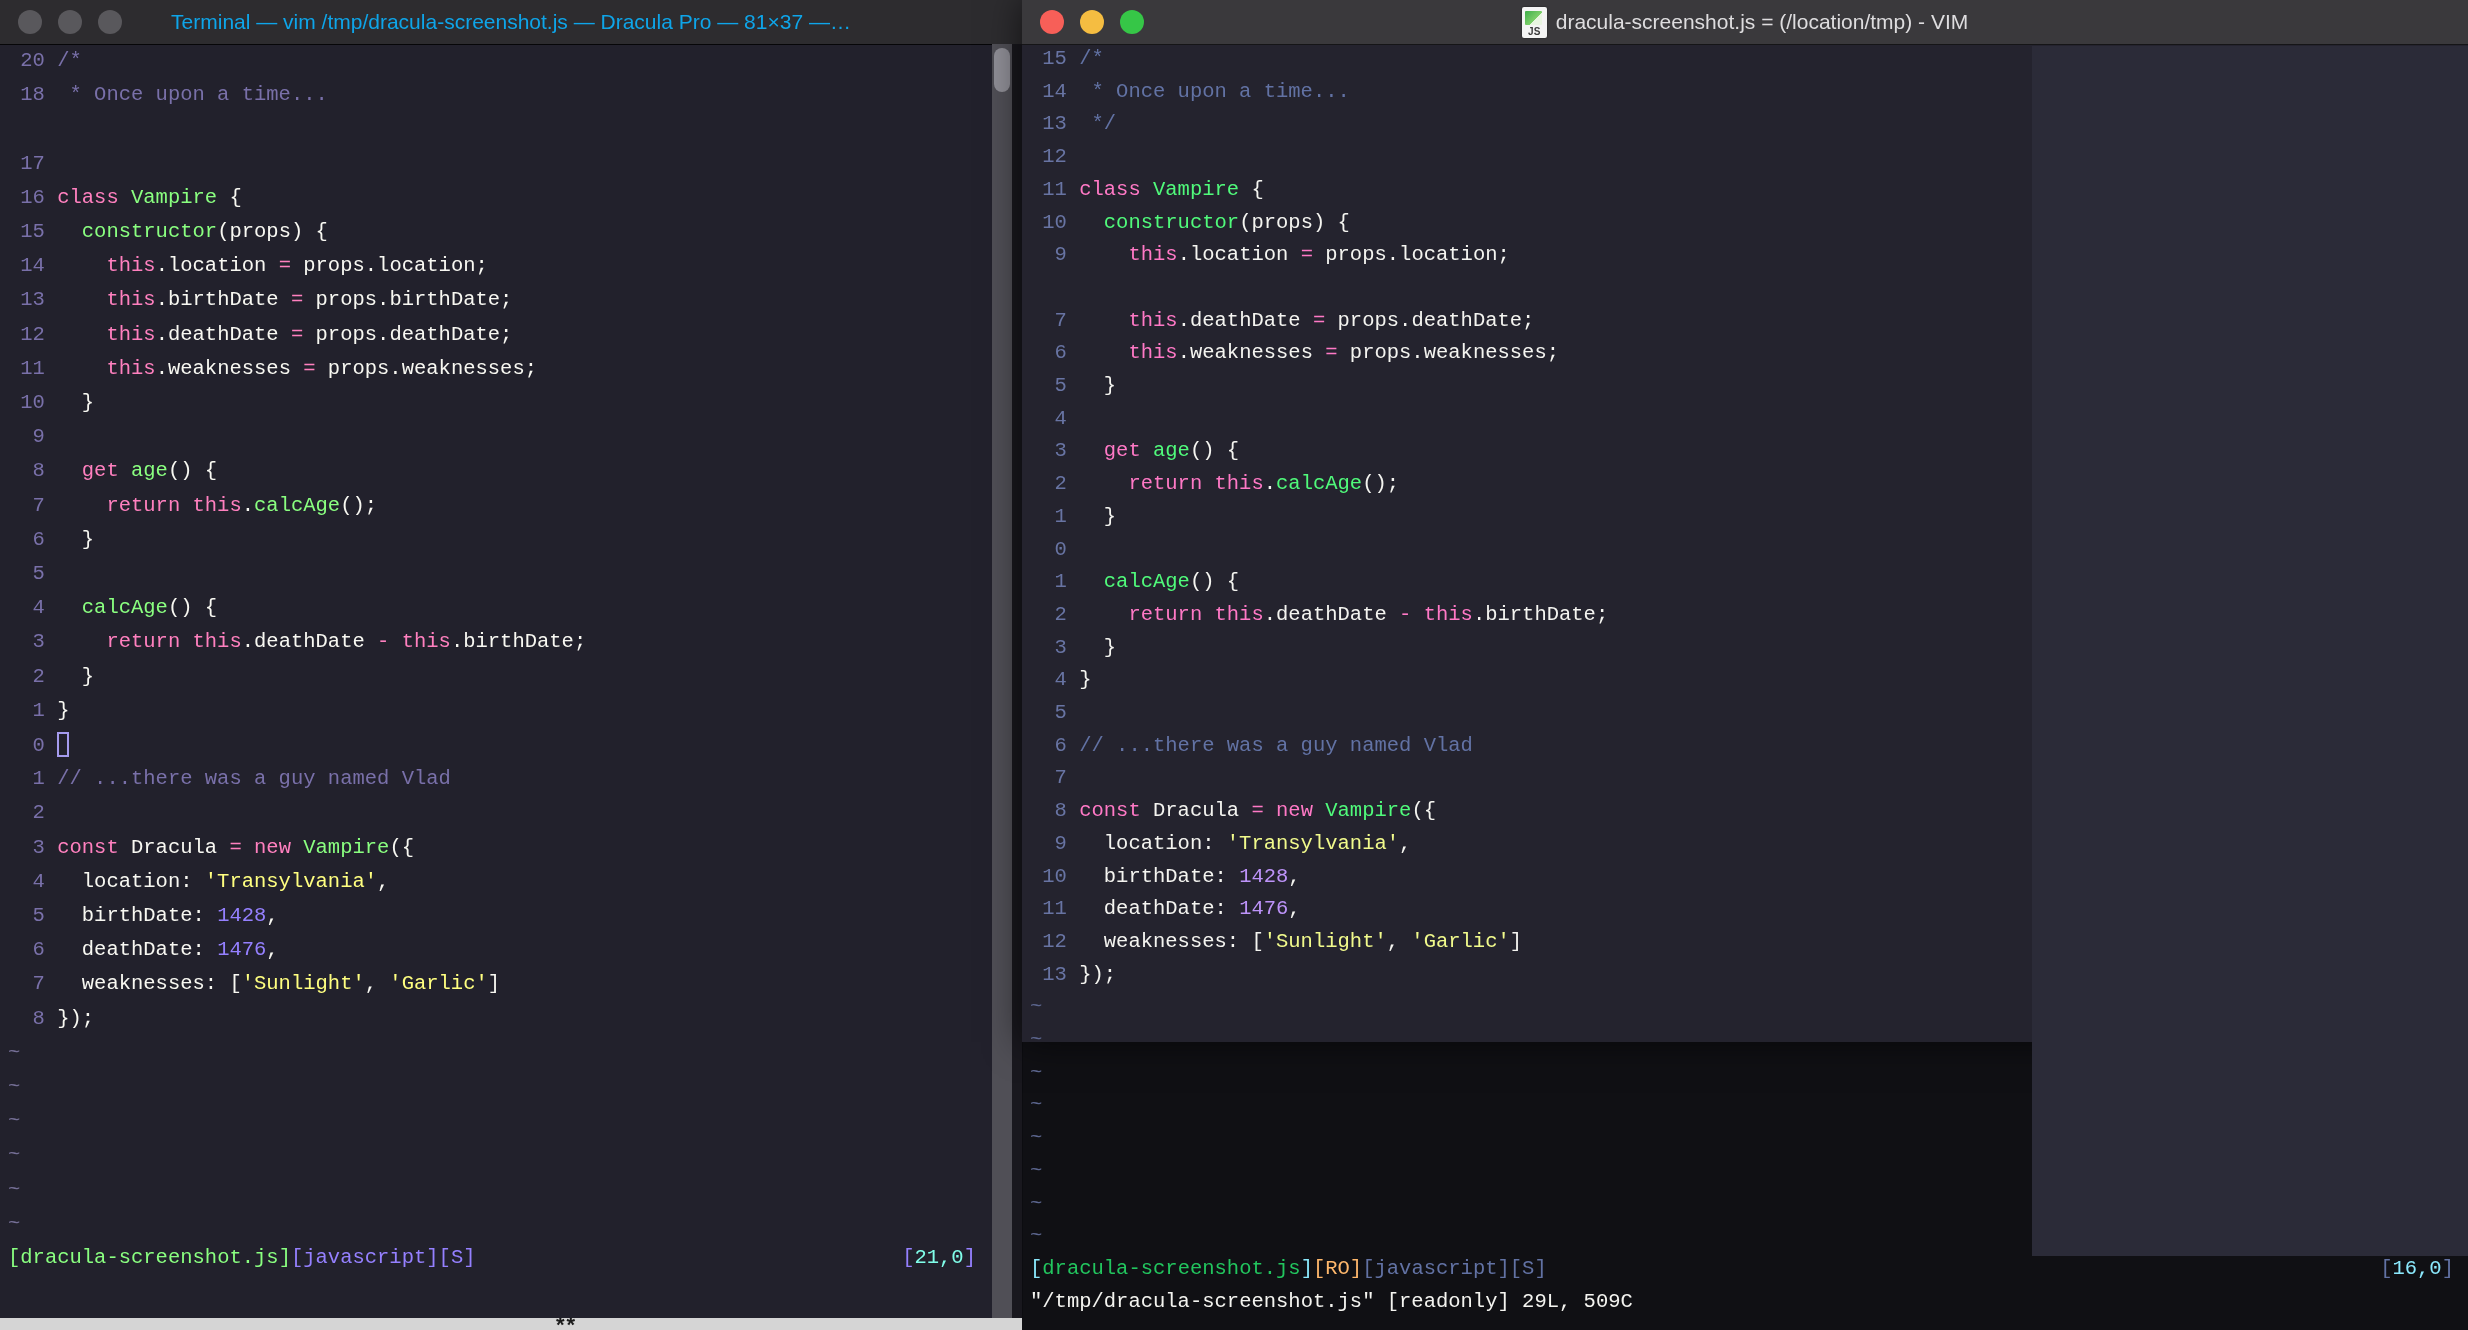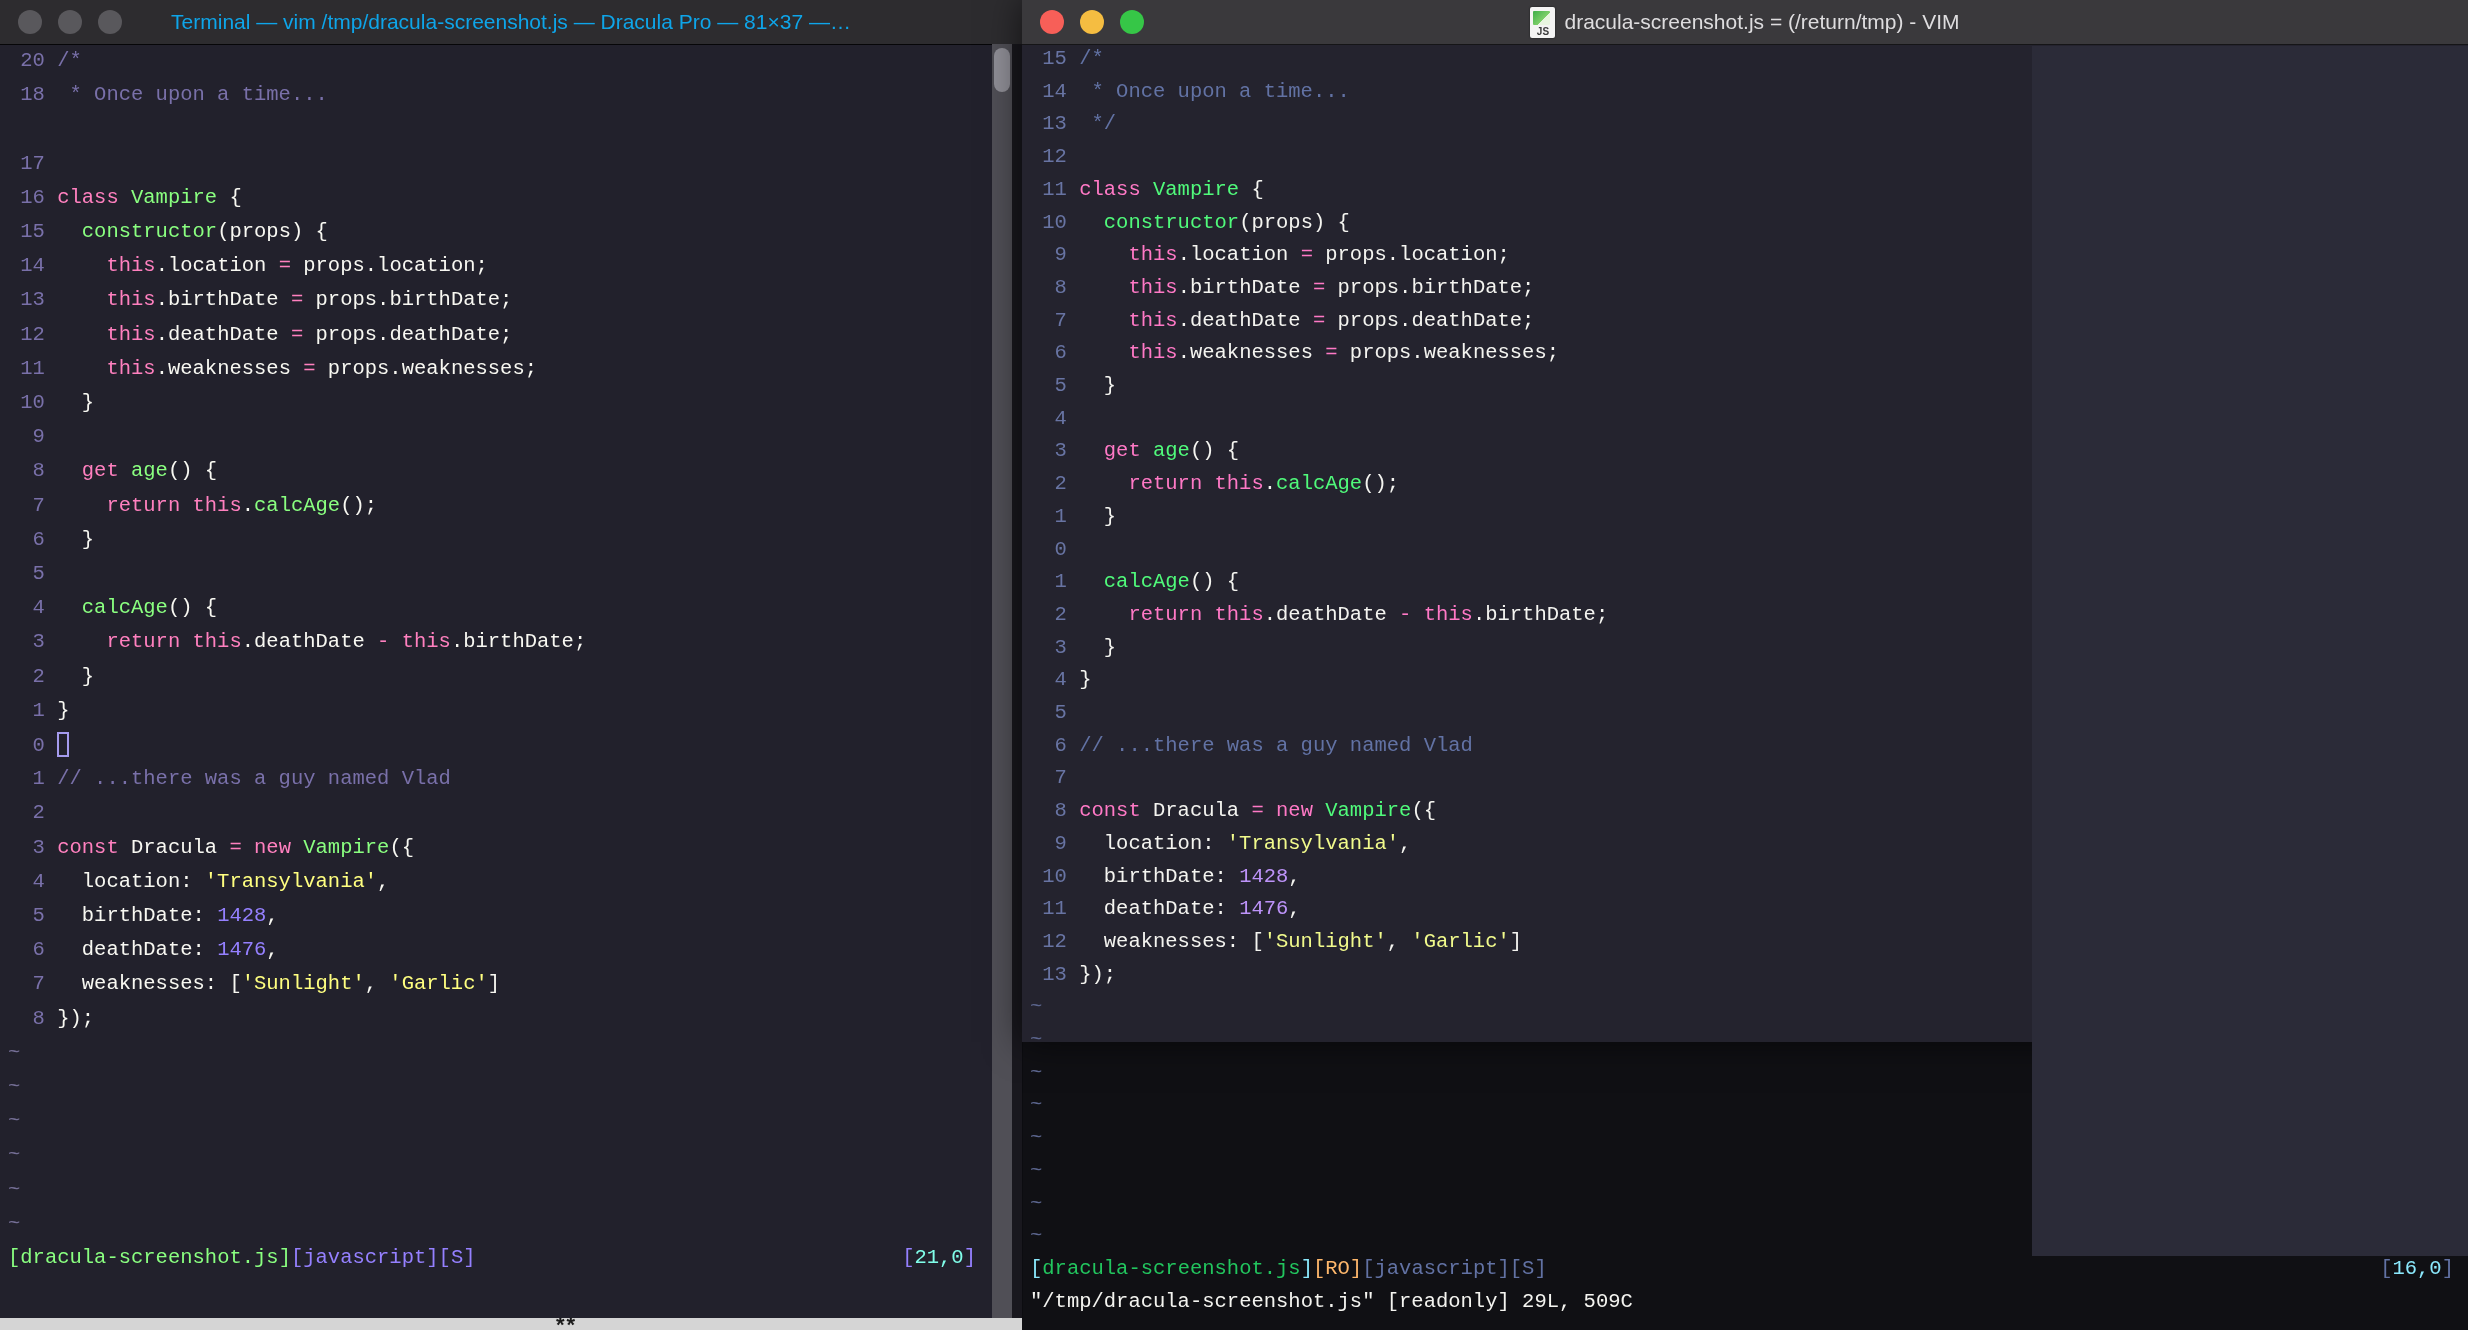--- a/index.html
+++ b/index.html
@@ -123,33 +123,32 @@
   <div class="win win-right">
     <div class="titlebar">
       <div class="lights">
         <span class="light l1" style="background: rgb(247, 95, 88);"></span>
         <span class="light l2" style="background: rgb(245, 189, 65);"></span>
         <span class="light l3" style="background: rgb(54, 198, 71);"></span>
       </div>
       <span class="doc-icon">
         <span class="js">JS</span>
       </span>
-      <span class="title-text">dracula-screenshot.js = (/return/tmp) - VIM</span>
+      <span class="title-text">dracula-screenshot.js = (/location/tmp) - VIM</span>
     </div>
     <div class="content">
       <div class="colorcolumn"></div>
       <div class="lines mono">
           <div class="row" style="top: 2px;"><span class="num" style="color: rgb(104, 116, 163);">15</span><span style="color: rgb(98, 114, 164);">/*</span></div>
           <div class="row" style="top: 34.7px;"><span class="num" style="color: rgb(104, 116, 163);">14</span><span style="color: rgb(98, 114, 164);"> * Once upon a time...</span></div>
           <div class="row" style="top: 67.4px;"><span class="num" style="color: rgb(104, 116, 163);">13</span><span style="color: rgb(98, 114, 164);"> */</span></div>
           <div class="row" style="top: 100.1px;"><span class="num" style="color: rgb(104, 116, 163);">12</span></div>
           <div class="row" style="top: 132.8px;"><span class="num" style="color: rgb(104, 116, 163);">11</span><span style="color: rgb(255, 121, 198);">class</span><span style="color: rgb(244, 244, 240);"> </span><span style="color: rgb(80, 250, 123);">Vampire</span><span style="color: rgb(244, 244, 240);"> {</span></div>
           <div class="row" style="top: 165.5px;"><span class="num" style="color: rgb(104, 116, 163);">10</span><span style="color: rgb(244, 244, 240);">  </span><span style="color: rgb(80, 250, 123);">constructor</span><span style="color: rgb(244, 244, 240);">(props) {</span></div>
           <div class="row" style="top: 198.2px;"><span class="num" style="color: rgb(104, 116, 163);">9</span><span style="color: rgb(244, 244, 240);">    </span><span style="color: rgb(255, 121, 198);">this</span><span style="color: rgb(244, 244, 240);">.location </span><span style="color: rgb(255, 121, 198);">=</span><span style="color: rgb(244, 244, 240);"> props.location;</span></div>
-          <div class="row" style="top: 230.9px;"><span class="num" style="color: rgb(104, 116, 163);">8</span><span style="color: rgb(244, 244, 240);">    </span><span style="color: rgb(255, 121, 198);">this</span><span style="color: rgb(244, 244, 240);">.birthDate </span><span style="color: rgb(255, 121, 198);">=</span><span style="color: rgb(244, 244, 240);"> props.birthDate;</span></div>
           <div class="row" style="top: 263.6px;"><span class="num" style="color: rgb(104, 116, 163);">7</span><span style="color: rgb(244, 244, 240);">    </span><span style="color: rgb(255, 121, 198);">this</span><span style="color: rgb(244, 244, 240);">.deathDate </span><span style="color: rgb(255, 121, 198);">=</span><span style="color: rgb(244, 244, 240);"> props.deathDate;</span></div>
           <div class="row" style="top: 296.3px;"><span class="num" style="color: rgb(104, 116, 163);">6</span><span style="color: rgb(244, 244, 240);">    </span><span style="color: rgb(255, 121, 198);">this</span><span style="color: rgb(244, 244, 240);">.weaknesses </span><span style="color: rgb(255, 121, 198);">=</span><span style="color: rgb(244, 244, 240);"> props.weaknesses;</span></div>
           <div class="row" style="top: 329px;"><span class="num" style="color: rgb(104, 116, 163);">5</span><span style="color: rgb(244, 244, 240);">  }</span></div>
           <div class="row" style="top: 361.7px;"><span class="num" style="color: rgb(104, 116, 163);">4</span></div>
           <div class="row" style="top: 394.4px;"><span class="num" style="color: rgb(104, 116, 163);">3</span><span style="color: rgb(244, 244, 240);">  </span><span style="color: rgb(255, 121, 198);">get</span><span style="color: rgb(244, 244, 240);"> </span><span style="color: rgb(80, 250, 123);">age</span><span style="color: rgb(244, 244, 240);">() {</span></div>
           <div class="row" style="top: 427.1px;"><span class="num" style="color: rgb(104, 116, 163);">2</span><span style="color: rgb(244, 244, 240);">    </span><span style="color: rgb(255, 121, 198);">return this</span><span style="color: rgb(244, 244, 240);">.</span><span style="color: rgb(80, 250, 123);">calcAge</span><span style="color: rgb(244, 244, 240);">();</span></div>
           <div class="row" style="top: 459.8px;"><span class="num" style="color: rgb(104, 116, 163);">1</span><span style="color: rgb(244, 244, 240);">  }</span></div>
           <div class="row" style="top: 492.5px;"><span class="num" style="color: rgb(104, 116, 163);">0</span></div>
           <div class="row" style="top: 525.2px;"><span class="num" style="color: rgb(104, 116, 163);">1</span><span style="color: rgb(244, 244, 240);">  </span><span style="color: rgb(80, 250, 123);">calcAge</span><span style="color: rgb(244, 244, 240);">() {</span></div>
           <div class="row" style="top: 557.9px;"><span class="num" style="color: rgb(104, 116, 163);">2</span><span style="color: rgb(244, 244, 240);">    </span><span style="color: rgb(255, 121, 198);">return this</span><span style="color: rgb(244, 244, 240);">.deathDate </span><span style="color: rgb(255, 121, 198);">-</span><span style="color: rgb(244, 244, 240);"> </span><span style="color: rgb(255, 121, 198);">this</span><span style="color: rgb(244, 244, 240);">.birthDate;</span></div>

